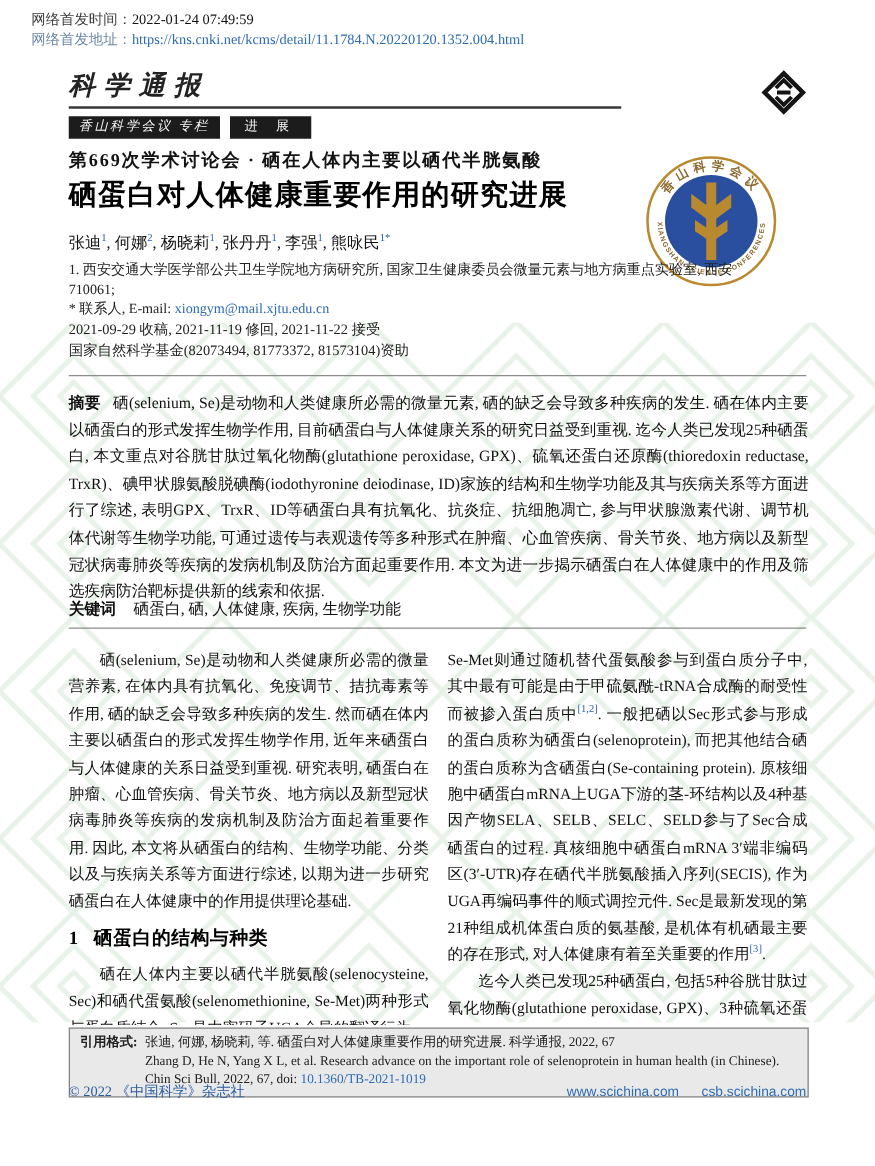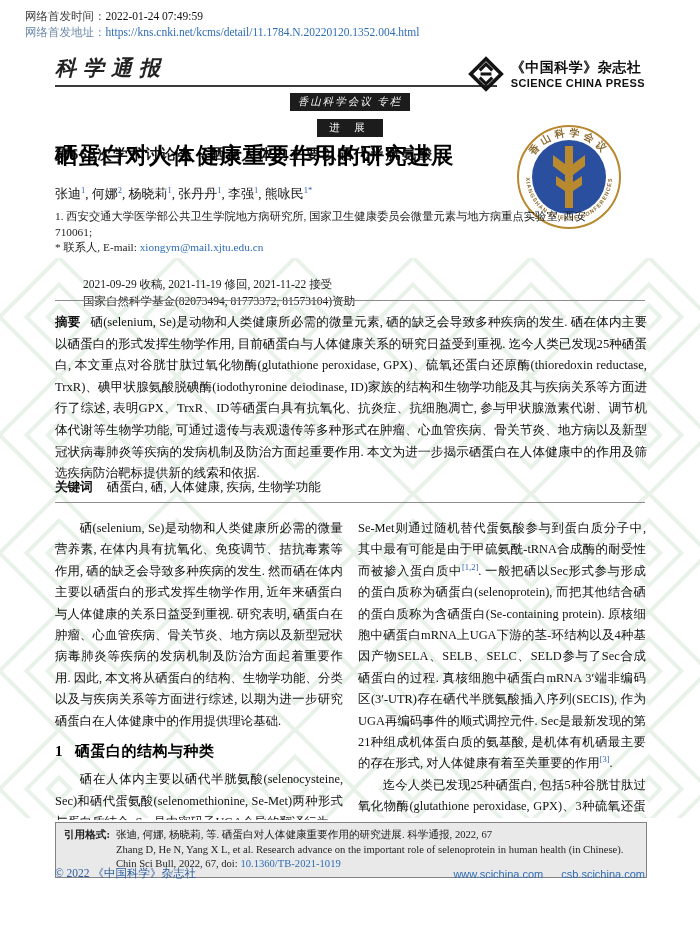--- a/index.html
+++ b/index.html
@@ -17,21 +17,21 @@
   .meta .lbl1 { color:#3c3c3c; }
   .meta .lbl2 { color:#6b87a8; }
   .meta .time { color:#111; }
   .meta a, .link { color:#2e6cb5; text-decoration:none; }
   
   .masthead { position:absolute; top:54px; left:55px; width:590px; z-index:2; }
   .journal-name {
     font-size:21px; font-weight:700; font-style:italic; letter-spacing:7px;
     color:#222; width:442px; padding-bottom:3px; border-bottom:2px solid #3a3a3a;
   }
-  .badges { margin-top:6px; display:flex; gap:8px; align-items:center;flex-direction:column; }
+  .badges { margin-top:6px; display:flex; gap:8px; align-items:center; }
   .badge {
     background:#1c1c1c; color:#f5f5f5; font-size:10.5px; line-height:16px;
     padding:1px 8px; letter-spacing:2px; font-style:italic;
   }
   .badge.b2 { letter-spacing:6px; font-style:normal; padding:1px 12px; }
   .session { margin-top:8px; font-size:14.5px; font-weight:700; letter-spacing:1.5px; color:#141414; }
   .press { position:absolute; top:56px; right:55px; z-index:2; display:flex; align-items:center; gap:7px; }
   .press-logo { width:36px; height:36px; }
   .press-cn { font-size:14px; font-weight:700; color:#111; letter-spacing:.5px;
               font-family:"Liberation Sans","DejaVu Sans",sans-serif; }
@@ -39,21 +39,21 @@
               font-family:"Liberation Sans","DejaVu Sans",sans-serif; }
   
   .seal { position:absolute; top:124px; left:516px; z-index:1; }
   
   .title { position:absolute; top:140px; left:55px; width:460px; z-index:2;
            font-size:22.5px; font-weight:700; letter-spacing:1px; color:#000; }
   .authors { position:absolute; top:185px; left:55px; z-index:2; font-size:13px; color:#141414; }
   .authors sup, .refsup { color:#2b5fb4; font-size:8.5px; vertical-align:super; line-height:0; }
   .affils { position:absolute; top:209px; left:55px; width:560px; z-index:2;
             font-size:11.3px; line-height:15.5px; color:#222; }
-  .dates { position:absolute; top:276px; left:55px; z-index:2; font-size:11.5px; line-height:16.5px; color:#1d1d1d;margin-left:28px; }
+  .dates { position:absolute; top:256px; left:55px; z-index:2; font-size:11.5px; line-height:16.5px; color:#1d1d1d; }
   .rule { position:absolute; left:55px; width:590px; border-top:1px solid #8c8c8c; z-index:2; }
   .rule.r1 { top:300px; }
   .rule.r2 { top:502px; }
   
   .abstract { position:absolute; top:312px; left:55px; width:592px; z-index:2;
               font-size:12.6px; line-height:21.6px; text-align:justify; color:#111; }
   .abstract .ab-label { font-weight:700; margin-right:10px; }
   .keywords { position:absolute; top:479px; left:55px; z-index:2; font-size:12.6px; color:#111; }
   .keywords .kw-label { font-weight:700; margin-right:14px; }
   
@@ -114,24 +114,20 @@
 
   <div class="press">
     <svg class="press-logo" viewBox="0 0 40 40" aria-hidden="true">
       <g fill="none" stroke="#141414">
         <path d="M20 3 L37 20 L20 37 L3 20 Z" stroke-width="4"></path>
         <path d="M13 16 L20 9 L27 16" stroke-width="3.4"></path>
         <path d="M13 24 L20 31 L27 24" stroke-width="3.4"></path>
         <path d="M14 20 L26 20" stroke-width="3.4"></path>
       </g>
     </svg>
-    <div>
-      <div class="press-cn">《中国科学》杂志社</div>
-      <div class="press-en">SCIENCE CHINA PRESS</div>
-    </div>
   </div>
 
   <div class="seal">
     <svg width="106" height="106" viewBox="0 0 106 106" aria-hidden="true">
       <circle cx="53" cy="53" r="51" fill="#ffffff" stroke="#b8892f" stroke-width="2"></circle>
       <circle cx="53" cy="53" r="37" fill="#2a4f9e"></circle>
       <g fill="#b8892f">
         <path d="M49 22 h8 v18 l12 -9 v11 l-12 9 v7 l9 -6 v9 l-9 6 v17 h-8 v-17 l-9 -6 v-9 l9 6 v-7 l-12 -9 v-11 l12 9 z"></path>
       </g>
       <defs>

